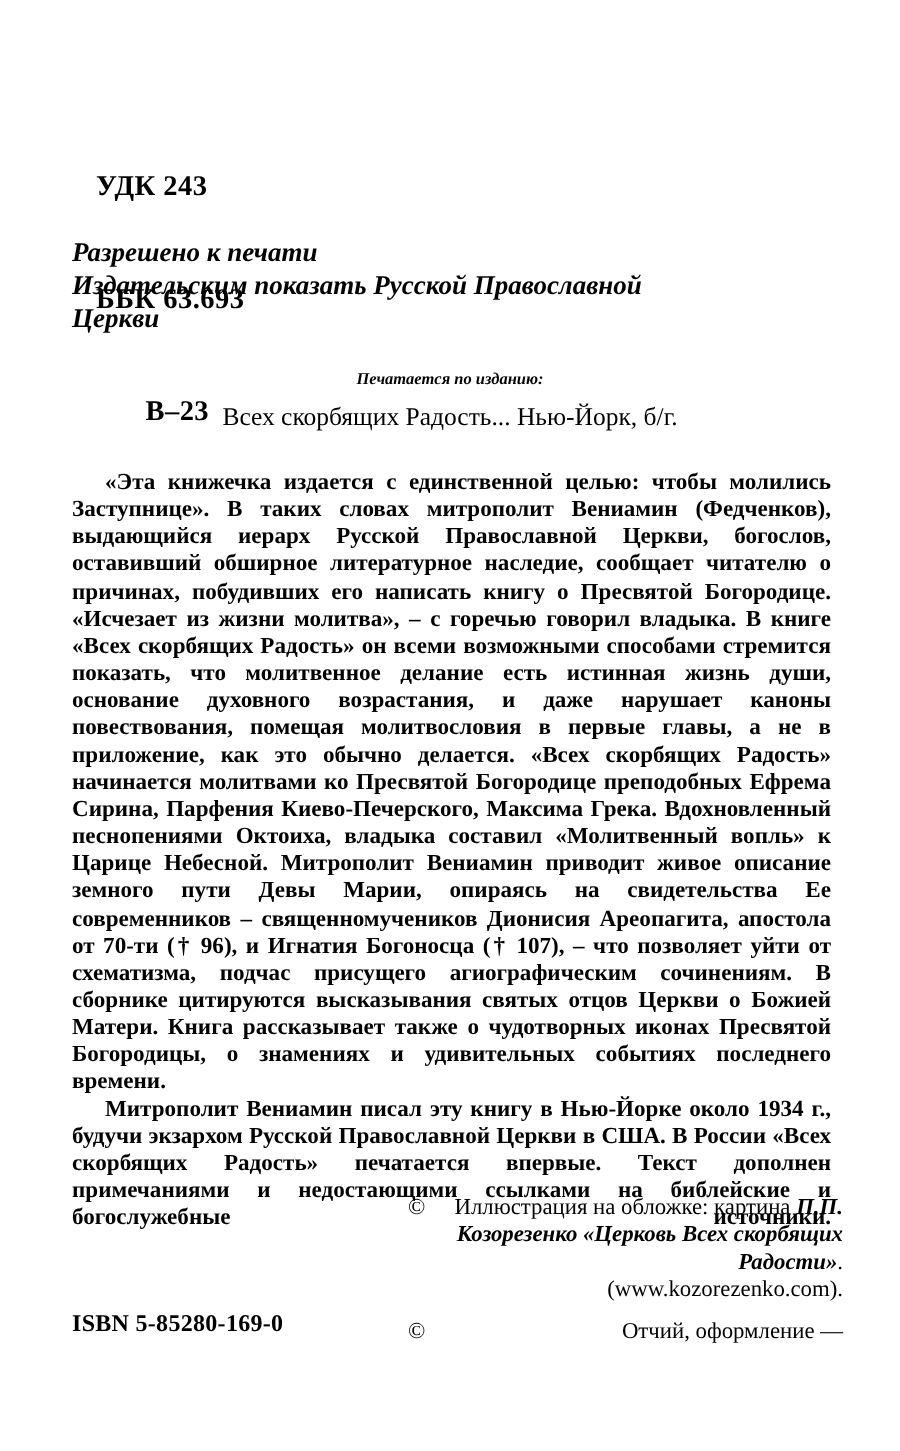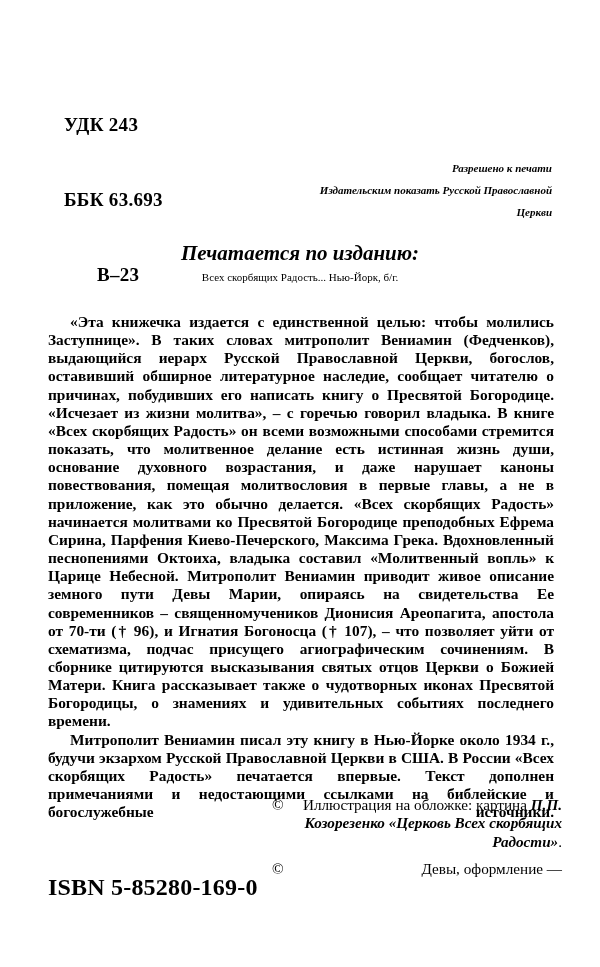--- a/index.html
+++ b/index.html
@@ -31,45 +31,45 @@
   }
   .class-line { display: block; }
   .class-line.indented { padding-left: 33px; }
 
   
   .approval {
     position: absolute;
     left: 48px;
     top: 157px;
     width: 504px;
-    text-align: right;
-    font-size: 11px;
+    text-align: left;
+    font-size: 18px;
     font-weight: bold;
     font-style: italic;
     line-height: 22px;
   }
 
   
   .printed-from {
     position: absolute;
     left: 48px;
     top: 242px;
     width: 504px;
     text-align: center;
     line-height: 23px;
   }
   .printed-from .pf-title {
     display: block;
-    font-size: 21px;
+    font-size: 11px;
     font-weight: bold;
     font-style: italic;
   }
   .printed-from .pf-source {
     display: block;
-    font-size: 11px;
+    font-size: 17px;
     font-weight: normal;
     font-style: normal;
     margin-top: 1px;
   }
 
   
   .annotation {
     position: absolute;
     left: 48px;
     top: 313px;
@@ -120,21 +120,21 @@
   .cp-text .ital {
     font-style: italic;
     font-weight: bold;
   }
 
   
   .isbn {
     position: absolute;
     left: 48px;
     top: 874px;
-    font-size: 24px;
+    font-size: 16px;
     font-weight: bold;
     letter-spacing: 0.2px;
     white-space: nowrap;
   }
 </style>
 </head>
 <body>
 
 <div class="page">
 
@@ -156,23 +156,23 @@
   </div>
 
   <div class="annotation">
     <p>«Эта книжечка издается с единственной целью: чтобы молились Заступнице». В таких словах митрополит Вениамин (Федченков), выдающийся иерарх Русской Православной Церкви, богослов, оставивший обширное литературное наследие, сообщает читателю о причинах, побудивших его написать книгу о Пресвятой Богородице. «Исчезает из жизни молитва», – с горечью говорил владыка. В книге «Всех скорбящих Радость» он всеми возможными способами стремится показать, что молитвенное делание есть истинная жизнь души, основание духовного возрастания, и даже нарушает каноны повествования, помещая молитвословия в первые главы, а не в приложение, как это обычно делается. «Всех скорбящих Радость» начинается молитвами ко Пресвятой Богородице преподобных Ефрема Сирина, Парфения Киево-Печерского, Максима Грека. Вдохновленный песнопениями Октоиха, владыка составил «Молитвенный вопль» к Царице Небесной. Митрополит Вениамин приводит живое описание земного пути Девы Марии, опираясь на свидетельства Ее современников – священномучеников Дионисия Ареопагита, апостола от 70-ти († 96), и Игнатия Богоносца († 107), – что позволяет уйти от схематизма, подчас присущего агиографическим сочинениям. В сборнике цитируются высказывания святых отцов Церкви о Божией Матери. Книга рассказывает также о чудотворных иконах Пресвятой Богородицы, о знамениях и удивительных событиях последнего времени.</p>
     <p>Митрополит Вениамин писал эту книгу в Нью-Йорке около 1934 г., будучи экзархом Русской Православной Церкви в США. В России «Всех скорбящих Радость» печатается впервые. Текст дополнен примечаниями и недостающими ссылками на библейские и богослужебные источники.</p>
   </div>
 
   <div class="copyright">
     <div class="cp-row">
       <span class="cp-mark">©</span>
-      <span class="cp-text"><span>Иллюстрация на обложке: картина </span><span class="ital">П.П. Козорезенко «Церковь Всех скорбящих Радости»</span><span>.</span><br></span>
+      <span class="cp-text"><span>Иллюстрация на обложке: картина </span><span class="ital">П.П. Козорезенко «Церковь Всех скорбящих Радости»</span><span>.</span><br><span>(www.kozorezenko.com).</span></span>
     </div>
     <div class="cp-row">
       <span class="cp-mark">©</span>
-      <span class="cp-text"><span>Девы, оформление —</span><br></span>
+      <span class="cp-text"><span>Отчий, оформление —</span><br></span>
     </div>
   </div>
 
   <div class="isbn">ISBN 5-85280-169-0</div>
 
 </div>
 
 </body></html>

